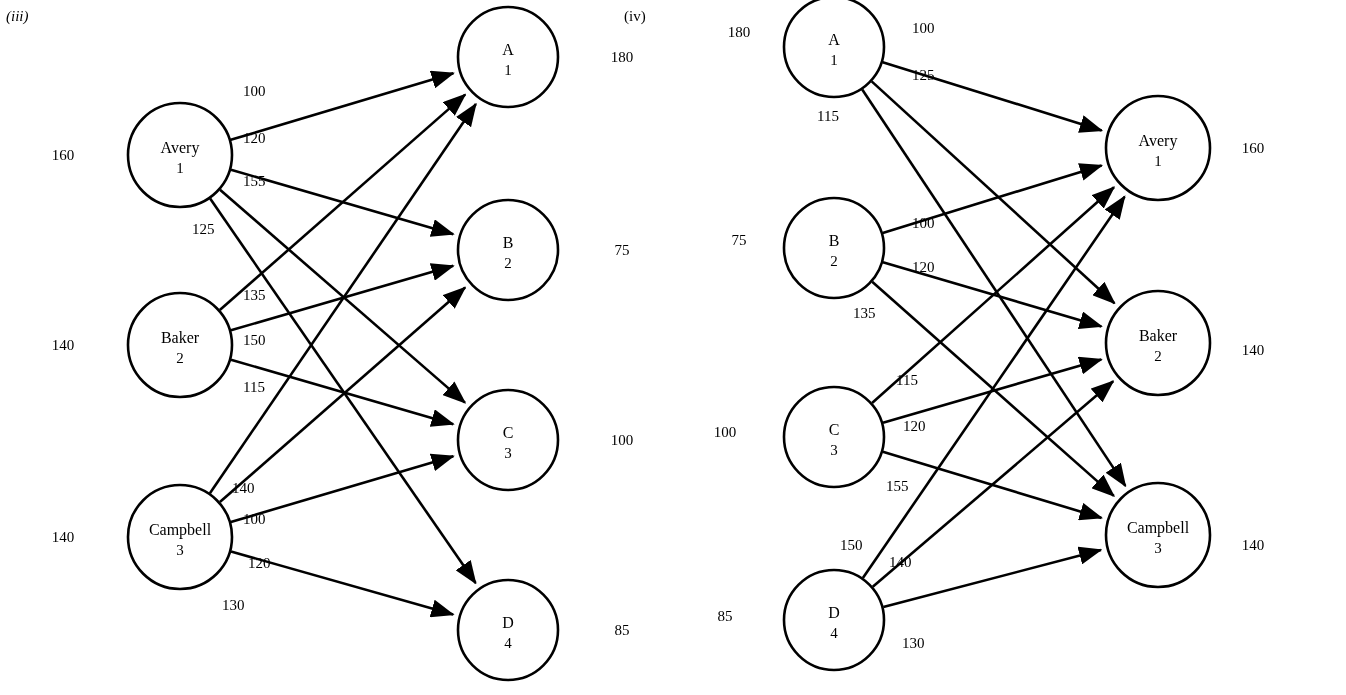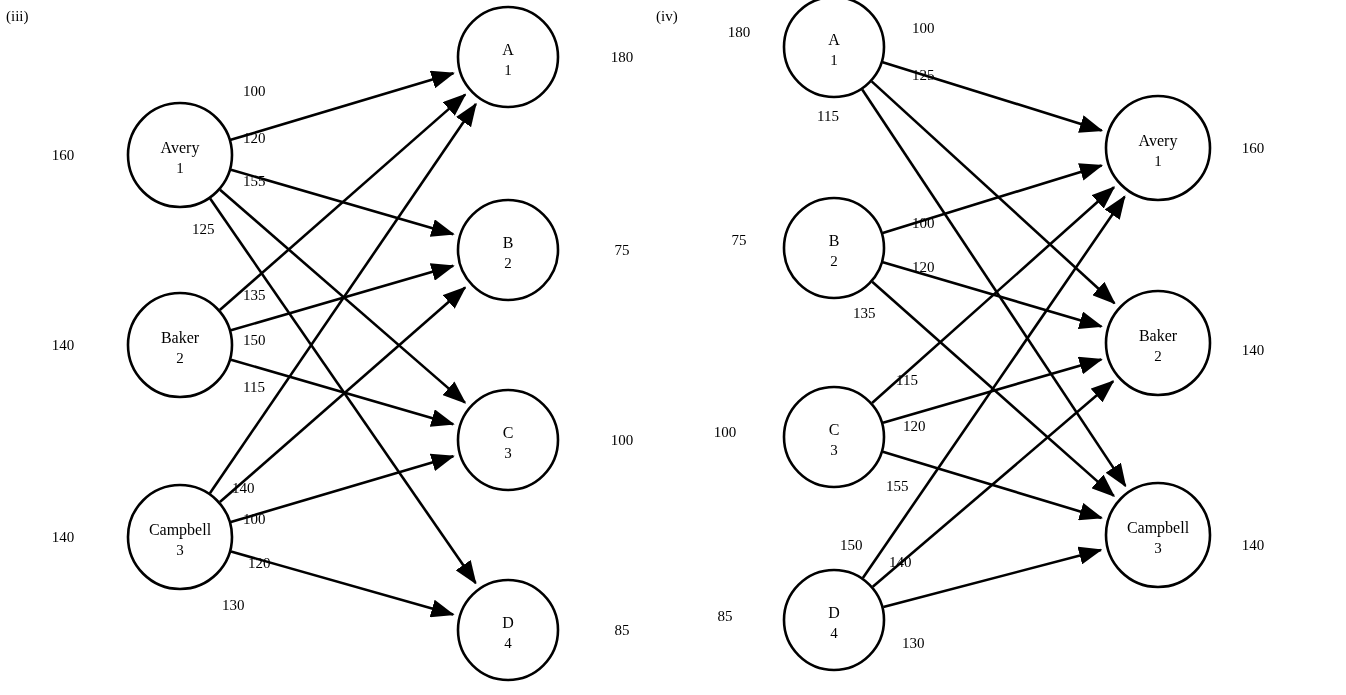--- a/index.html
+++ b/index.html
@@ -13,22 +13,22 @@
   .node-sub{font-family:"Liberation Serif",serif;font-size:15px;fill:#000;text-anchor:middle;}
   .edge{stroke:#000000;stroke-width:2.6;fill:none;}
   .edge-label{font-family:"Liberation Serif",serif;font-size:15px;fill:#000;}
   .supply-label{font-family:"Liberation Serif",serif;font-size:15px;fill:#000;text-anchor:middle;}
 </style>
 </head>
 <body>
 
 <div id="stage">
 
-  <div class="panel-tag" id="tag-iii" style="left: 6px; top: 8px;">(iii)</div>
-  <div class="panel-tag" id="tag-iv" style="left: 656px; top: 8px;">(iv)</div>
+  <div class="panel-tag" id="tag-iii" style="left: 6px; top: 8px; font-style: italic;">(iii)</div>
+  <div class="panel-tag" id="tag-iv" style="left: 624px; top: 8px;">(iv)</div>
 
   <svg id="graph" viewBox="0 0 1346 695">
     <defs>
       <marker id="arrowhead" markerWidth="9" markerHeight="7" refX="8.4" refY="3.5" orient="auto" markerUnits="strokeWidth">
         <polygon points="0 0, 9 3.5, 0 7" fill="#000000"></polygon>
       </marker>
     </defs>
     <g id="edges-layer">
         <line x1="230.78180601050173" y1="139.82738722856962" x2="453.38560485663027" y2="73.31771562210437" class="edge" marker-end="url(#arrowhead)"></line>
         <line x1="230.9077236397787" y1="169.74461507859445" x2="453.2501840100493" y2="234.14258378339844" class="edge" marker-end="url(#arrowhead)"></line>

